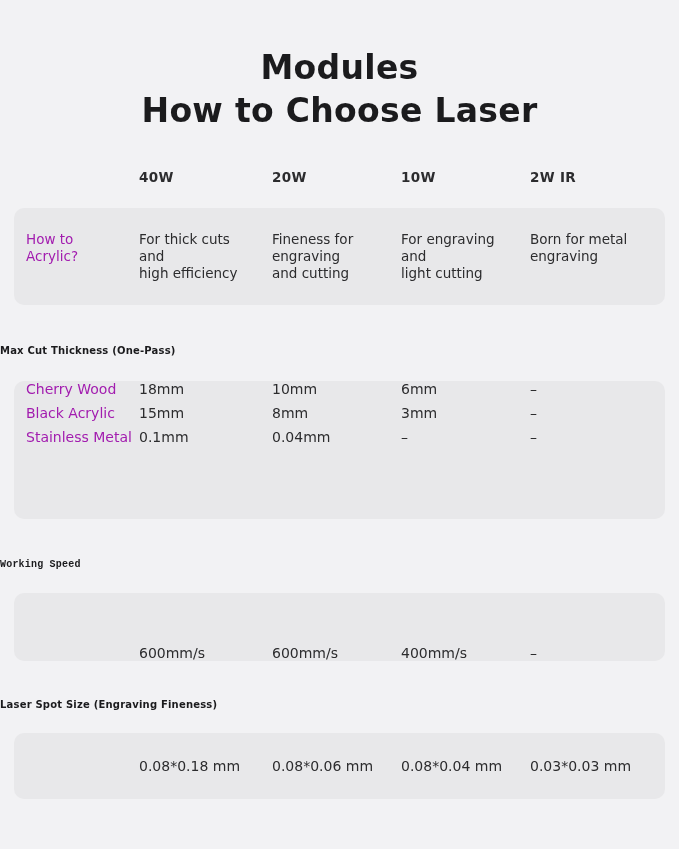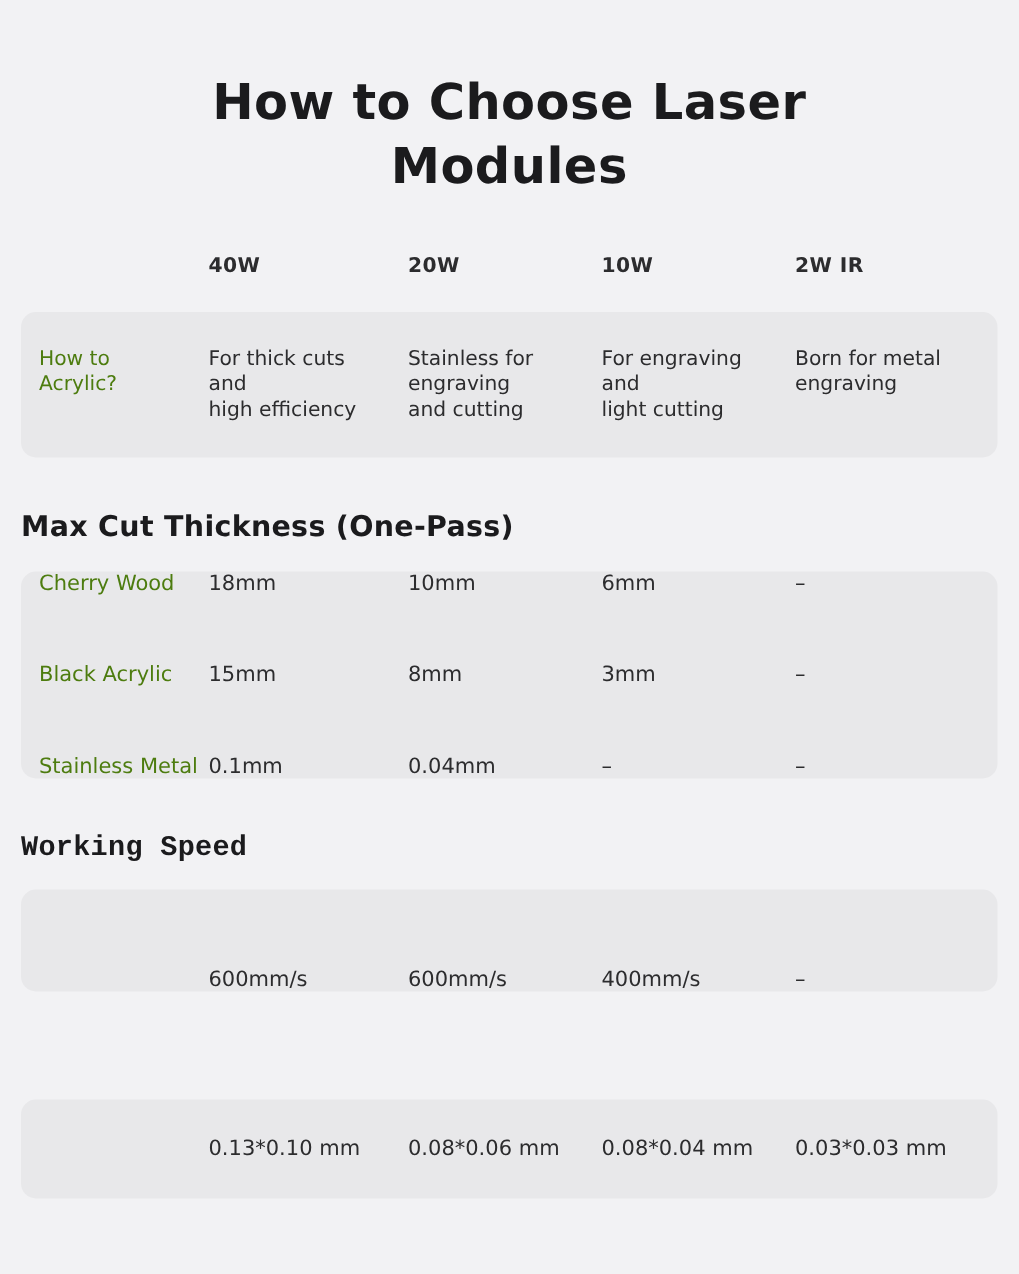--- a/index.html
+++ b/index.html
@@ -50,40 +50,40 @@
   }
   .card .grid { margin-left: 0; }
   .card-howto {
     top: 208px;
     height: 97px;
     display: flex;
     align-items: center;
   }
   .card-howto .grid { width: 100%; }
   .cell { font-size: 13.5px; line-height: 17px; color: #2c2c2e; }
-  .label-cell { color: #4d7c0f; }
+  .label-cell { color: #a21caf; }
   .section-heading {
     position: absolute;
-    left: 14px;
-    font-size: 19px;
+    left: 0;
+    font-size: 10px;
     line-height: 18px;
     font-weight: 700;
     color: #1b1b1d;
     letter-spacing: 0.2px;
   }
   .heading-maxcut  { top: 342px; }
   .heading-speed   { top: 556px; font-family: Liberation Mono, monospace; }
   .heading-spot    { top: 696px; }
   .card-maxcut {
     top: 381px;
     height: 138px;
     display: flex;
     flex-direction: column;
-    justify-content: space-between;
-    gap: 36px;
+    justify-content: flex-start;
+    gap: 8px;
   }
   .card-maxcut .grid, .card-speed .grid, .card-spot .grid { width: 100%; }
   .card-maxcut .cell, .card-speed .cell, .card-spot .cell {
     font-size: 14px;
     line-height: 16px;
     white-space: nowrap;
   }
   .card-speed {
     top: 593px;
     height: 68px;
@@ -96,22 +96,22 @@
     display: flex;
     align-items: center;
   }
 </style>
 </head>
 <body>
 
 <div class="page">
 
   <div class="title">
+    <div>Modules</div>
     <div>How to Choose Laser</div>
-    <div>Modules</div>
   </div>
 
   <div class="grid header-row">
     <div class="cell"></div>
     <div class="cell">40W</div>
     <div class="cell">20W</div>
     <div class="cell">10W</div>
     <div class="cell">2W IR</div>
   </div>
 
@@ -120,21 +120,21 @@
       <div class="cell label-cell">
         <div>How to</div>
         <div>Acrylic?</div>
       </div>
       <div class="cell">
         <div>For thick cuts</div>
         <div>and</div>
         <div>high efficiency</div>
       </div>
       <div class="cell">
-        <div>Stainless for</div>
+        <div>Fineness for</div>
         <div>engraving</div>
         <div>and cutting</div>
       </div>
       <div class="cell">
         <div>For engraving</div>
         <div>and</div>
         <div>light cutting</div>
       </div>
       <div class="cell">
         <div>Born for metal</div>
@@ -174,24 +174,25 @@
   <div class="card card-speed">
     <div class="grid">
       <div class="cell label-cell"></div>
       <div class="cell">600mm/s</div>
       <div class="cell">600mm/s</div>
       <div class="cell">400mm/s</div>
       <div class="cell">–</div>
     </div>
   </div>
 
+  <div class="section-heading heading-spot">Laser Spot Size (Engraving Fineness)</div>
 
   <div class="card card-spot">
     <div class="grid">
       <div class="cell label-cell"></div>
-      <div class="cell">0.13*0.10 mm</div>
+      <div class="cell">0.08*0.18 mm</div>
       <div class="cell">0.08*0.06 mm</div>
       <div class="cell">0.08*0.04 mm</div>
       <div class="cell">0.03*0.03 mm</div>
     </div>
   </div>
 
 </div>
 
 </body></html>

